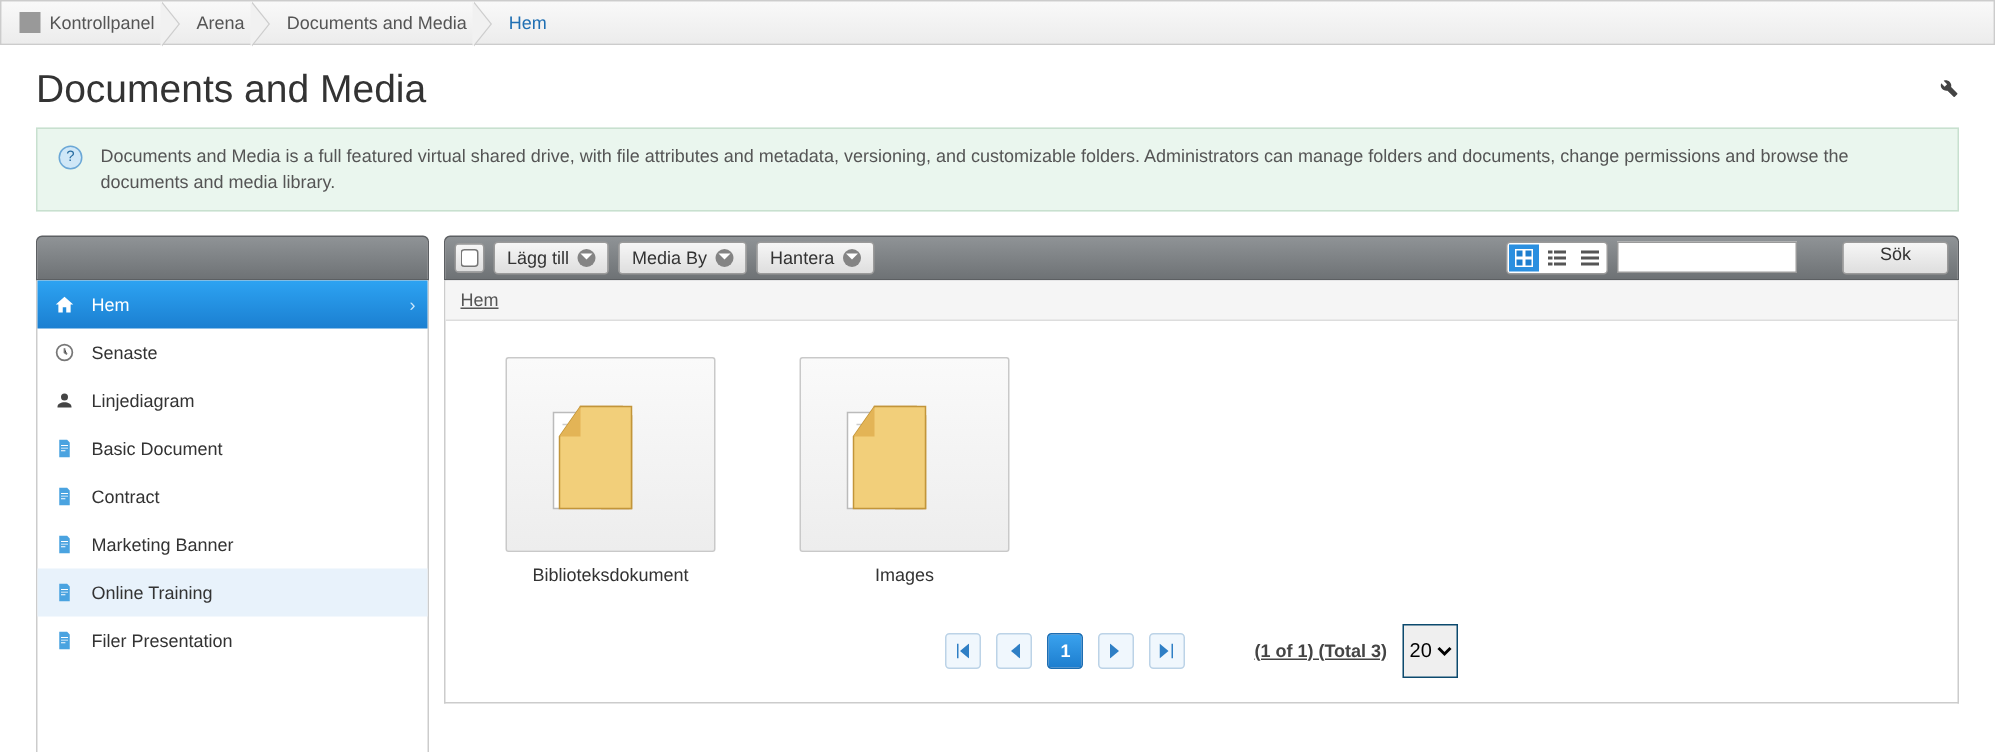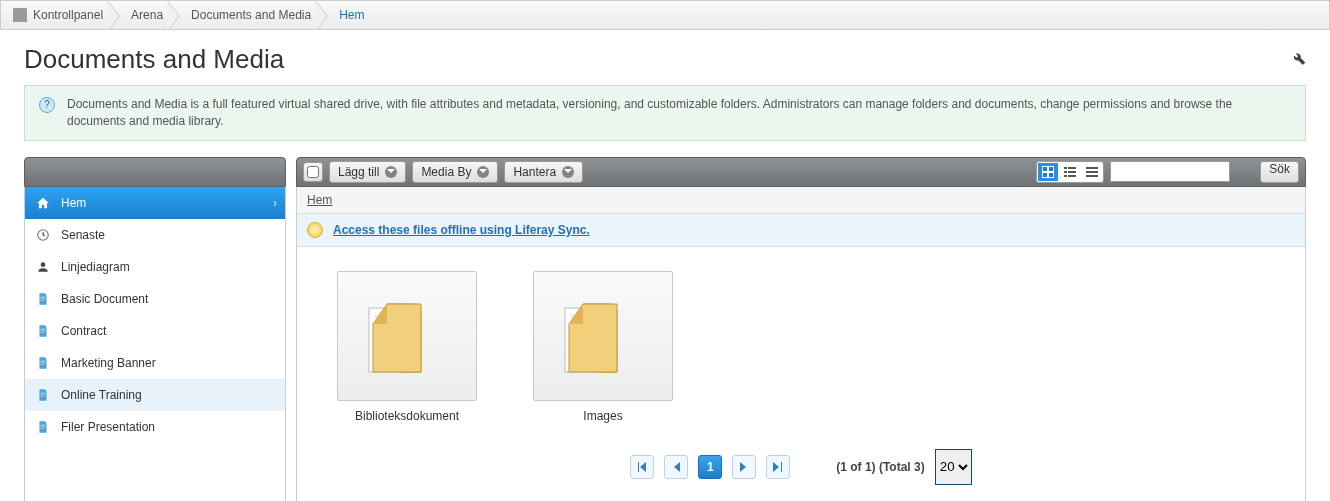--- a/index.html
+++ b/index.html
@@ -38,21 +38,21 @@
 .darkbar .btn .dd { width:12px; height:12px; border-radius:50%; background:#848484; display:inline-flex; align-items:center; justify-content:center; }
 .darkbar .btn .dd::after { content:""; border:4px solid transparent; border-top-color:#fff; margin-top:3px; }
 .darkbar .chk { width:20px; height:20px; display:inline-flex; align-items:center; justify-content:center; background:linear-gradient(#f6f6f6,#dedede); border:1px solid #9a9a9a; border-radius:3px; }
 .darkbar .chk input { width:12px; height:12px; }
 .darkbar .spacer { flex:1; }
 .viewbtns { display:flex; gap:2px; background:#fff; border:1px solid #9a9a9a; border-radius:3px; padding:1px; }
 .viewbtn { width:20px; height:18px; display:flex; align-items:center; justify-content:center; cursor:pointer; }
 .viewbtn.active { background:#2a8fe0; }
 .viewbtn .ic { width:12px; height:12px; display:block; }
 .searchbox input { height:21px; width:120px; border:1px solid #9a9a9a; padding:0 4px; }
-.searchbtn { height:22px; padding:0 8px; background:linear-gradient(#f6f6f6,#dedede); border:1px solid #9a9a9a; border-radius:3px; cursor:pointer;margin-left:24px; }
+.searchbtn { height:22px; padding:0 24px; background:linear-gradient(#f6f6f6,#dedede); border:1px solid #9a9a9a; border-radius:3px; cursor:pointer;margin-left:24px; }
 
 
 .side-list { border:1px solid #ccc; border-top:none; border-bottom-left-radius:4px; border-bottom-right-radius:4px; background:#fff; padding-bottom:100px; }
 .side-item { display:flex; align-items:center; gap:10px; padding:8px 10px; cursor:pointer; position:relative; }
 .side-item.active { background:linear-gradient(#2da3f2,#1b7fd1); color:#fff; }
 .side-item.active .chev { position:absolute; right:8px; color:#cfe8fb; }
 .side-item.hover { background:#e8f2fb; }
 .s-icon { width:16px; height:16px; flex:none; display:flex; align-items:center; justify-content:center; }
 
 
@@ -66,21 +66,21 @@
 .folders { display:flex; gap:36px; padding:24px 30px 14px 30px; }
 .folder { width:160px; text-align:center; cursor:pointer; }
 .folder .thumb { width:140px; height:130px; margin:0 auto 8px auto; border:1px solid #c9c9c9; background:linear-gradient(#fafafa,#ededed); display:flex; align-items:center; justify-content:center; border-radius:2px; }
 .folder .thumb svg { width:100px; height:100px; }
 .folder .label { color:#333; }
 
 .pager { display:flex; align-items:center; justify-content:center; gap:10px; padding:12px 0 16px 0; color:#444; }
 .pgbtn { width:24px; height:24px; border:1px solid #bcd3e7; background:#f0f7fd; display:flex; align-items:center; justify-content:center; border-radius:3px; cursor:pointer; color:#2f7fc5; }
 .pgbtn.current { background:linear-gradient(#3aa2ee,#1d7ecf); color:#fff; border-color:#1d6db2; font-weight:bold; }
 .pg-select { height:36px; border:1px solid #0c4a6e; }
-.pg-info { margin-left:36px; font-weight:bold; }
+.pg-info { margin-left:36px; font-weight:bold;text-decoration:underline; }
 </style>
 </head>
 <body>
 <div class="container">
 
 <div class="breadcrumb">
   <div class="bc-item">
     <span class="bc-icon"></span>
     <span>Kontrollpanel</span>
     <span class="sep"></span>
@@ -241,24 +241,20 @@
       </span>
       <span class="searchbox">
         <input type="text" placeholder="" style="">
       </span>
       <span class="searchbtn">Sök</span>
     </div>
 
     <div class="main-box">
       <div class="path-row">
         <a href="#">Hem</a>
-      </div>
-      <div class="sync-row">
-        <span class="bulb"></span>
-        <a href="#">Access these files offline using Liferay Sync.</a>
       </div>
 
       <div class="folders">
         <div class="folder">
           <div class="thumb">
             <svg viewBox="0 0 100 100">
                   <rect x="12" y="22" width="50" height="64" fill="#fff" stroke="#bbb"></rect>
                   <g stroke="#ccc">
                     <line x1="18" y1="30" x2="56" y2="30"></line>
                     <line x1="18" y1="36" x2="56" y2="36"></line>

